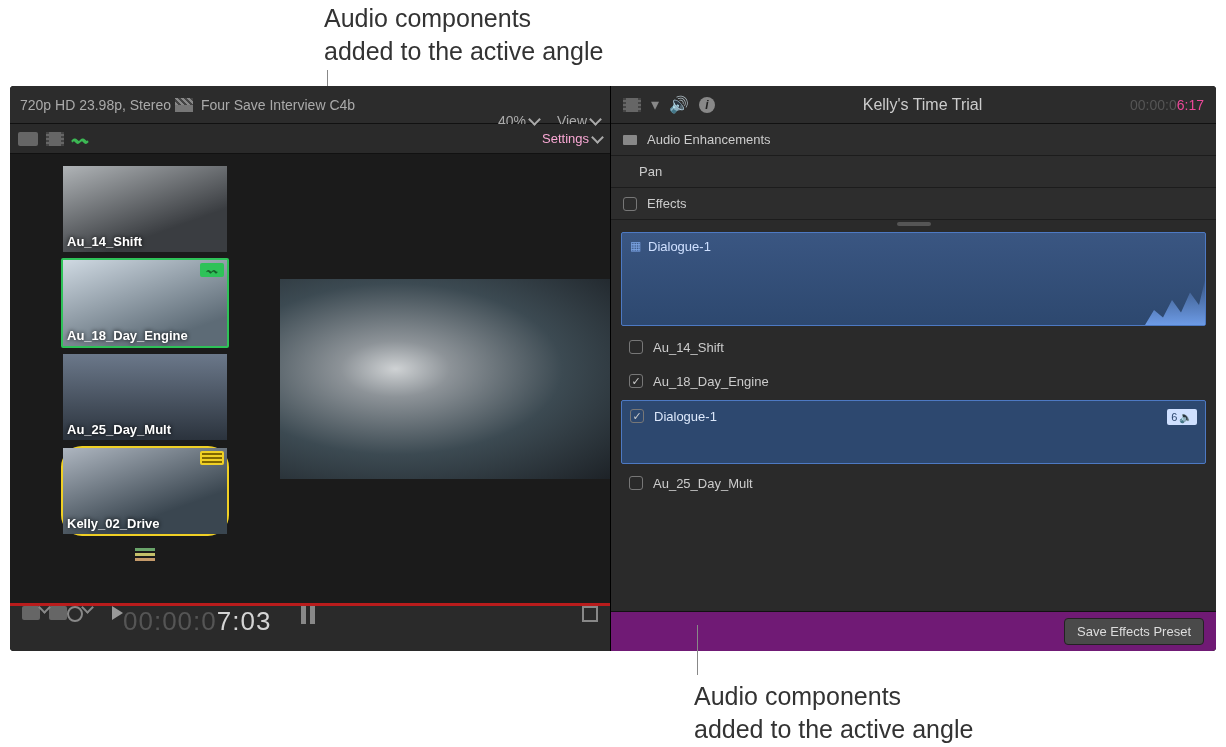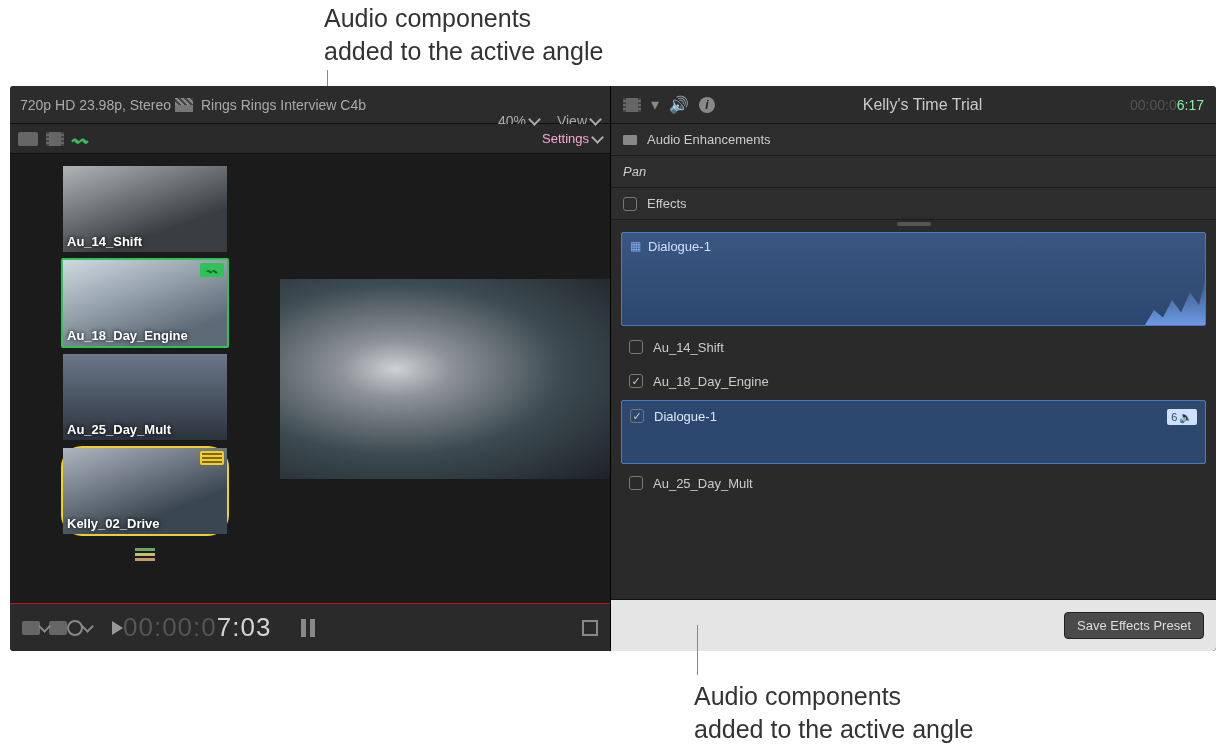--- a/index.html
+++ b/index.html
@@ -48,40 +48,40 @@
 
   .stack-ico { margin-top: 8px; width: 20px; display:flex; flex-direction:column; gap:2px;}
   .stack-ico span { height:3px; background:#6aa46a;}
   .stack-ico span:nth-child(2){background:#c4c06a;}
   .stack-ico span:nth-child(3){background:#c49a6a;}
 
   .preview { flex:1; display:flex; align-items:center; justify-content:center; background:#1b1b1b; }
   .preview .shot { width: 330px; height: 200px; background: radial-gradient(ellipse at 35% 45%, #cfd2d4 0%, #8d9398 18%, #3c4a52 55%, #1d2227 100%); position:relative; }
 
   
-  .transport { height: 48px; background:#2a2a2a; border-top:1px solid #b91c1c; display:flex; align-items:center; padding:0 12px; color:#aaa; }
+  .transport { height: 48px; background:#2a2a2a; border-top:3px solid #b91c1c; display:flex; padding:0 12px; color:#aaa; }
   .transport .tc { font-family: ui-monospace,Consolas,monospace; font-size: 26px; letter-spacing:1px; }
   .transport .tc .dim { color:#555; }
   .transport .tc .hl { color:#d5d5d5; }
   .play { width:0;height:0;border-left:11px solid #999;border-top:7px solid transparent;border-bottom:7px solid transparent; }
   .pause { display:flex; gap:4px; }
   .pause span { width:5px; height:18px; background:#888; }
   .small-ico { width:18px; height:14px; background:#666; border-radius:2px; }
 
   
   .rhdr { height:38px; background:#2c2c2c; border-bottom:1px solid #111; display:flex; align-items:center; padding:0 12px; gap:10px; color:#ccc; }
   .rhdr .spacer { flex:1;}
   .rtime { font-family: ui-monospace,Consolas,monospace; font-size:14px; }
-  .rtime .dim { color:#555; } .rtime .hl { color:#86efac; }
+  .rtime .dim { color:#555; } .rtime .hl { color:#ec4899; }
   .rhdr-ico { width:18px; height:14px; }
   .spk { color:#4a7fe6; font-size:16px; }
   .info-i { width:16px;height:16px;border-radius:50%;background:#888;color:#222;display:flex;align-items:center;justify-content:center;font-size:12px;font-style:italic;font-weight:bold; }
 
   .row { height:32px; display:flex; align-items:center; padding:0 12px; color:#ccc; font-size:13px; border-bottom:1px solid #1c1c1c; background:#2d2d2d; gap:10px; }
-  .row.sub { padding-left:12px;font-style:italic; }
+  .row.sub { padding-left:28px; }
   .row .spacer{flex:1;}
   .slider {flex:0 0 160px;height:4px;background:#444;border-radius:2px;position:relative;}
   .thumb-knob{position:absolute;top:-5px;left:60%;width:12px;height:12px;background:#999;border-radius:2px;transform:rotate(45deg);}
   .val { width:60px; text-align:right; color:#ccc; }
   .kf { width:14px;height:14px;border:1px solid #666;transform:rotate(45deg); }
   .chk { width:14px;height:14px;border:1px solid #777;border-radius:3px;display:flex;align-items:center;justify-content:center; }
   .chk.on::after { content:'✓'; color:#ccc; font-size:11px; }
 
   .section-h { height:30px; display:flex; align-items:center; padding:0 14px; color:#aaa; font-size:13px; background:#2a2a2a; }
   .drag-handle { height:8px; background:#2a2a2a; display:flex; align-items:center; justify-content:center; }
@@ -89,40 +89,40 @@
 
   .ac-block { margin:4px 10px; border:1px solid #4d79c3; border-radius:2px; background:linear-gradient(#3a5682,#2d486f); padding:6px 8px 0; position:relative; height:94px; color:#cfe0ff; font-size:13px; display:flex; gap:6px; }
   .ac-block .wave { position:absolute; bottom:0; right:0; width:60px; height:50px; background:linear-gradient(to top,#6d9be6 0%,rgba(109,155,230,0) 100%); clip-path: polygon(0 100%, 15% 70%, 30% 85%, 45% 50%, 60% 75%, 75% 35%, 90% 60%, 100% 10%, 100% 100%); }
   .grid-ico { width:12px; color:#7ea7e8; font-size:12px; }
 
   .ac-row { height:30px; margin:2px 10px; display:flex; align-items:center; padding:0 8px; gap:10px; color:#ccc; font-size:13px; border-radius:2px;}
   .ac-row.selected { background:#2d486f; border:1px solid #4d79c3; color:#dce8fb; height:64px; align-items:flex-start; padding-top:8px; }
   .ac-row .chk { flex-shrink:0; }
   .ch-badge { background:#cfe0ff; color:#2d486f; border-radius:2px; padding:0 4px; font-size:11px; display:flex; align-items:center; gap:2px; height:16px; }
 
-  .footer { height:52px; background:#e5e5e5; border-top:1px solid #111; display:flex; align-items:center; justify-content:flex-end; padding:0 12px; }
+  .footer { height:40px; background:#701a75; border-top:1px solid #111; display:flex; align-items:center; justify-content:flex-end; padding:0 12px; }
   .btn { background:#4a4a4a; color:#ddd; border:1px solid #222; border-radius:4px; padding:5px 12px; font-size:13px; }
 
   
   .lead { position:absolute; background:#888; }
 </style>
 </head>
 <body>
 
 <div class="annotation" style="top:2px;left:324px;white-space:pre-line;">Audio components
 added to the active angle</div>
 <div class="lead" style="top:70px;left:327px;width:1px;height:248px;"></div>
 <div class="lead" style="top:317px;left:272px;width:55px;height:1px;"></div>
 
 <div class="app">
   <div class="left">
     <div class="hdr">
       <span>720p HD 23.98p, Stereo</span>
       <span class="clap"></span>
-      <span>Rings Rings Interview C4b</span>
+      <span>Four Save Interview C4b</span>
       <span class="spacer"></span>
       <span class="zoom">
           <span>40%</span>
           <span class="chev"></span>
         </span>
       <span class="view">
           <span>View</span>
           <span class="chev"></span>
         </span>
     </div>

